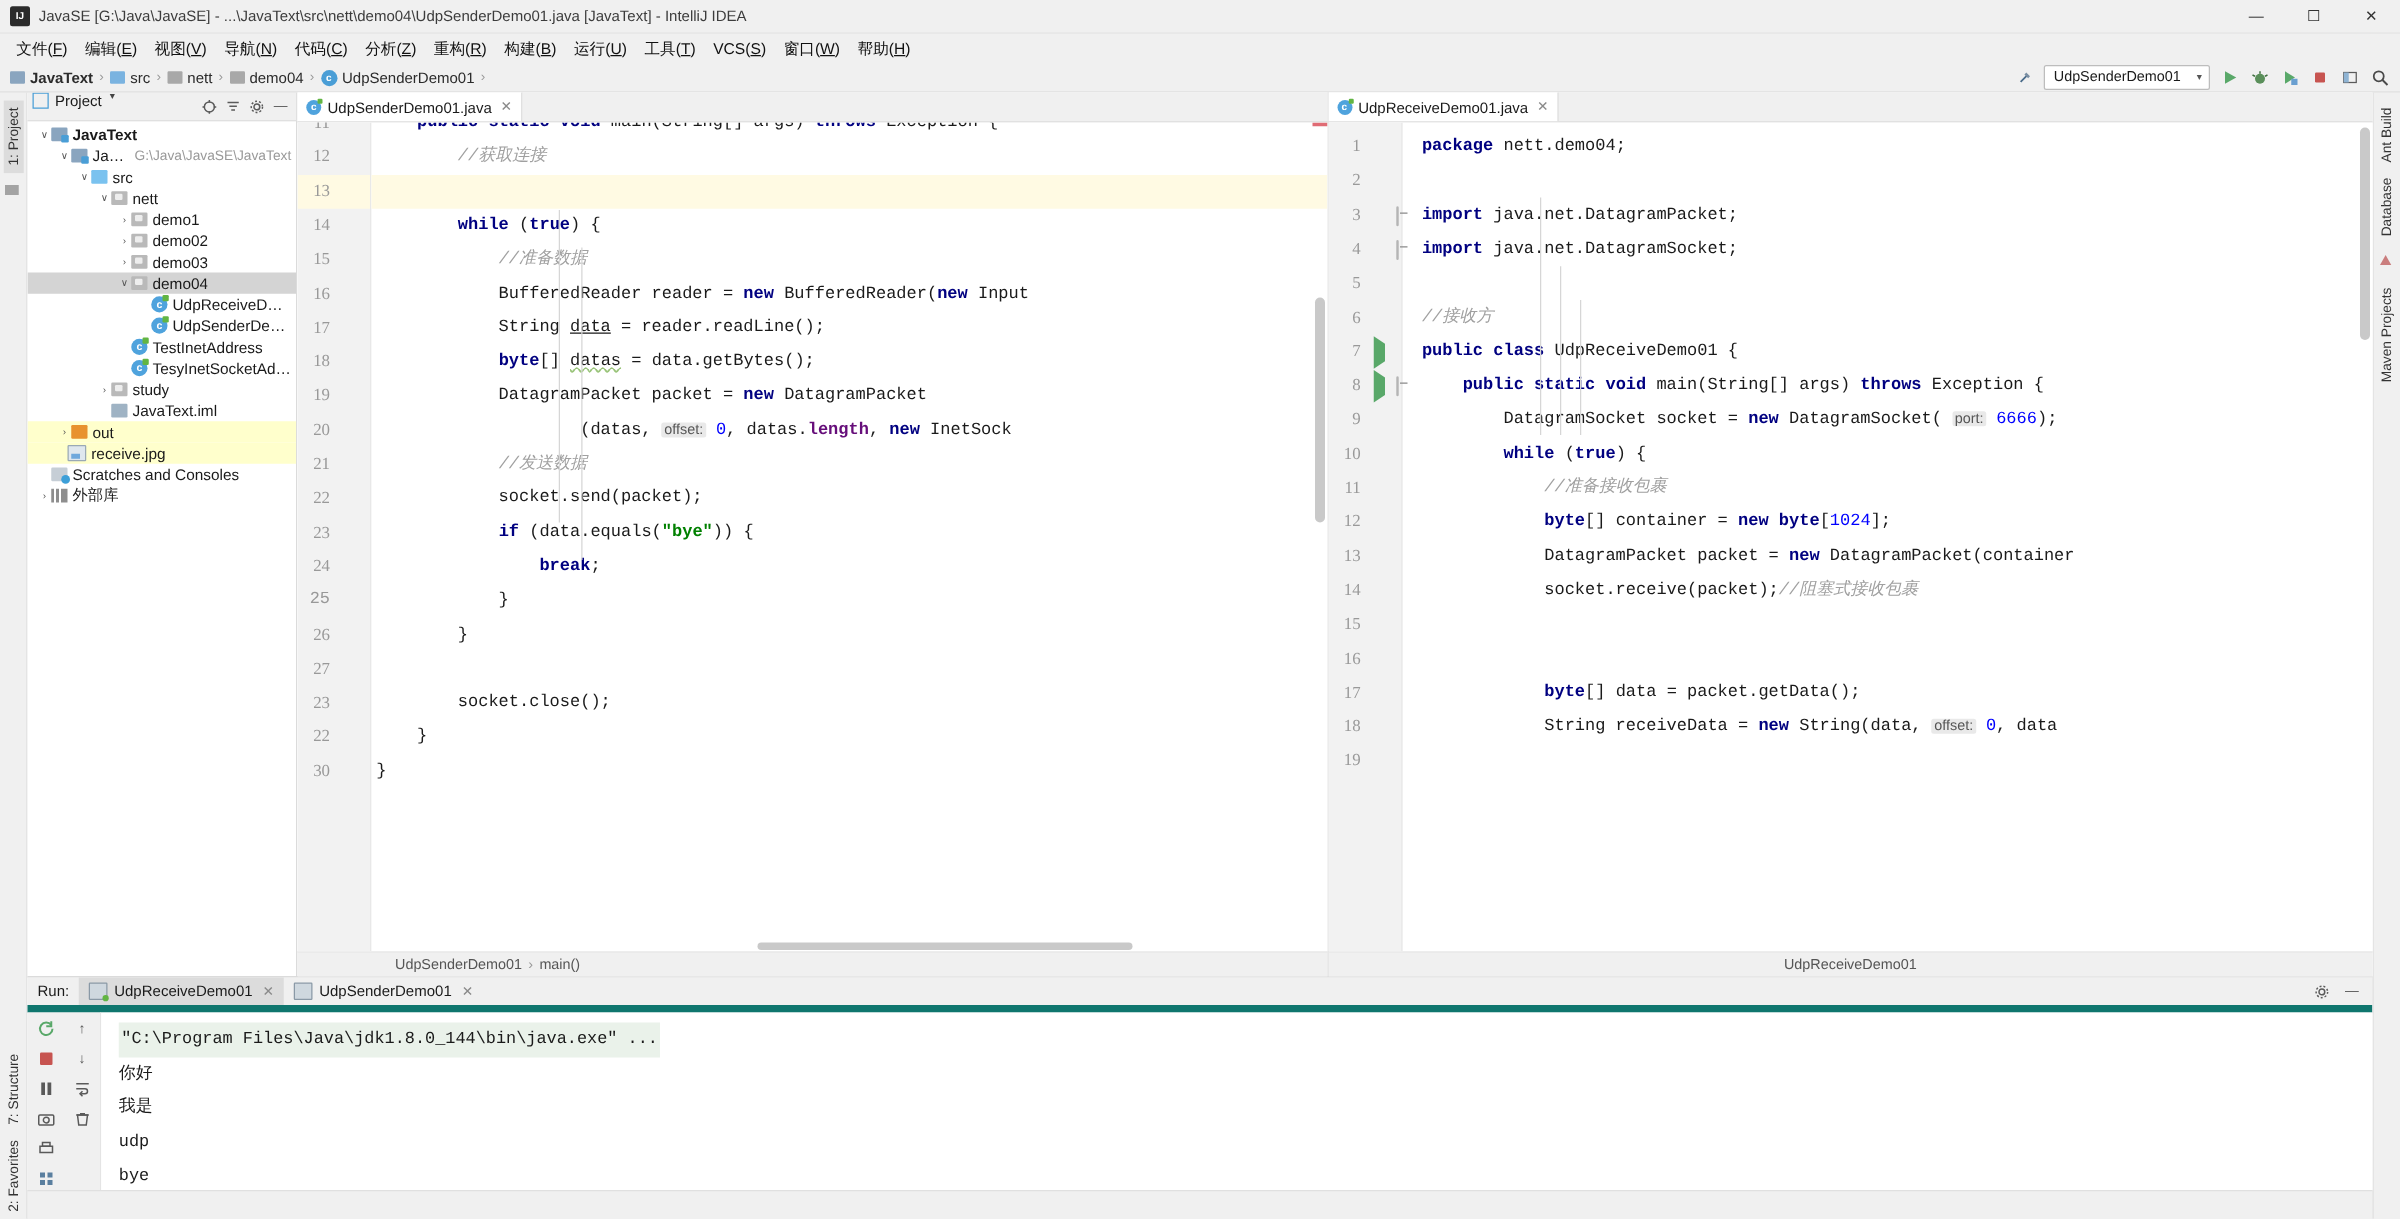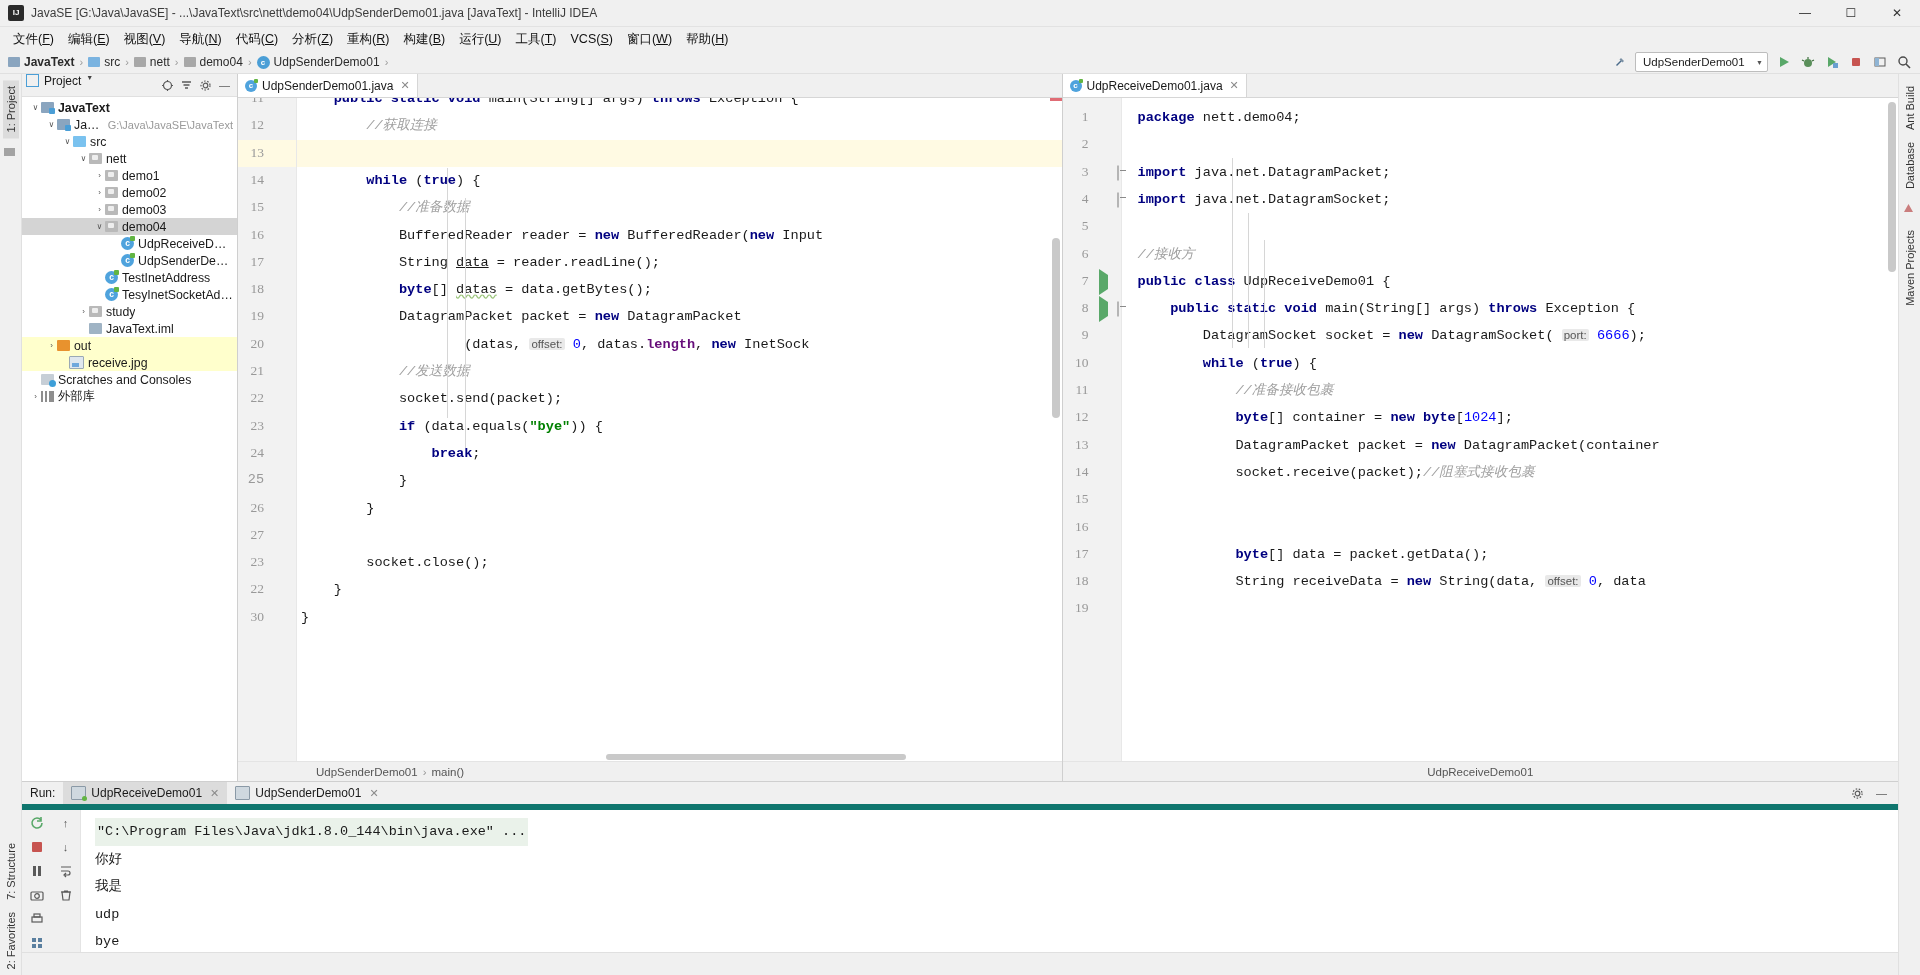--- a/index.html
+++ b/index.html
@@ -370,21 +370,21 @@
               <div class="node" style="padding-left: 56px;">
                 <span class="tw empty">&gt;</span>
                 <span class="nicon iml"></span>
                 <span class="nlabel">JavaText.iml</span>
               </div>
               <div class="node hl" style="padding-left: 24px;">
                 <span class="tw">›</span>
                 <span class="nicon outf"></span>
                 <span class="nlabel">out</span>
               </div>
-              <div class="node hl" style="padding-left: 36px;">
+              <div class="node hl" style="padding-left: 21px;">
                 <span class="tw empty">&gt;</span>
                 <span class="nicon img"></span>
                 <span class="nlabel">receive.jpg</span>
               </div>
               <div class="node" style="padding-left: 8px;">
                 <span class="tw empty">&gt;</span>
                 <span class="nicon scratch"></span>
                 <span class="nlabel">Scratches and Consoles</span>
               </div>
               <div class="node" style="padding-left: 8px;">

